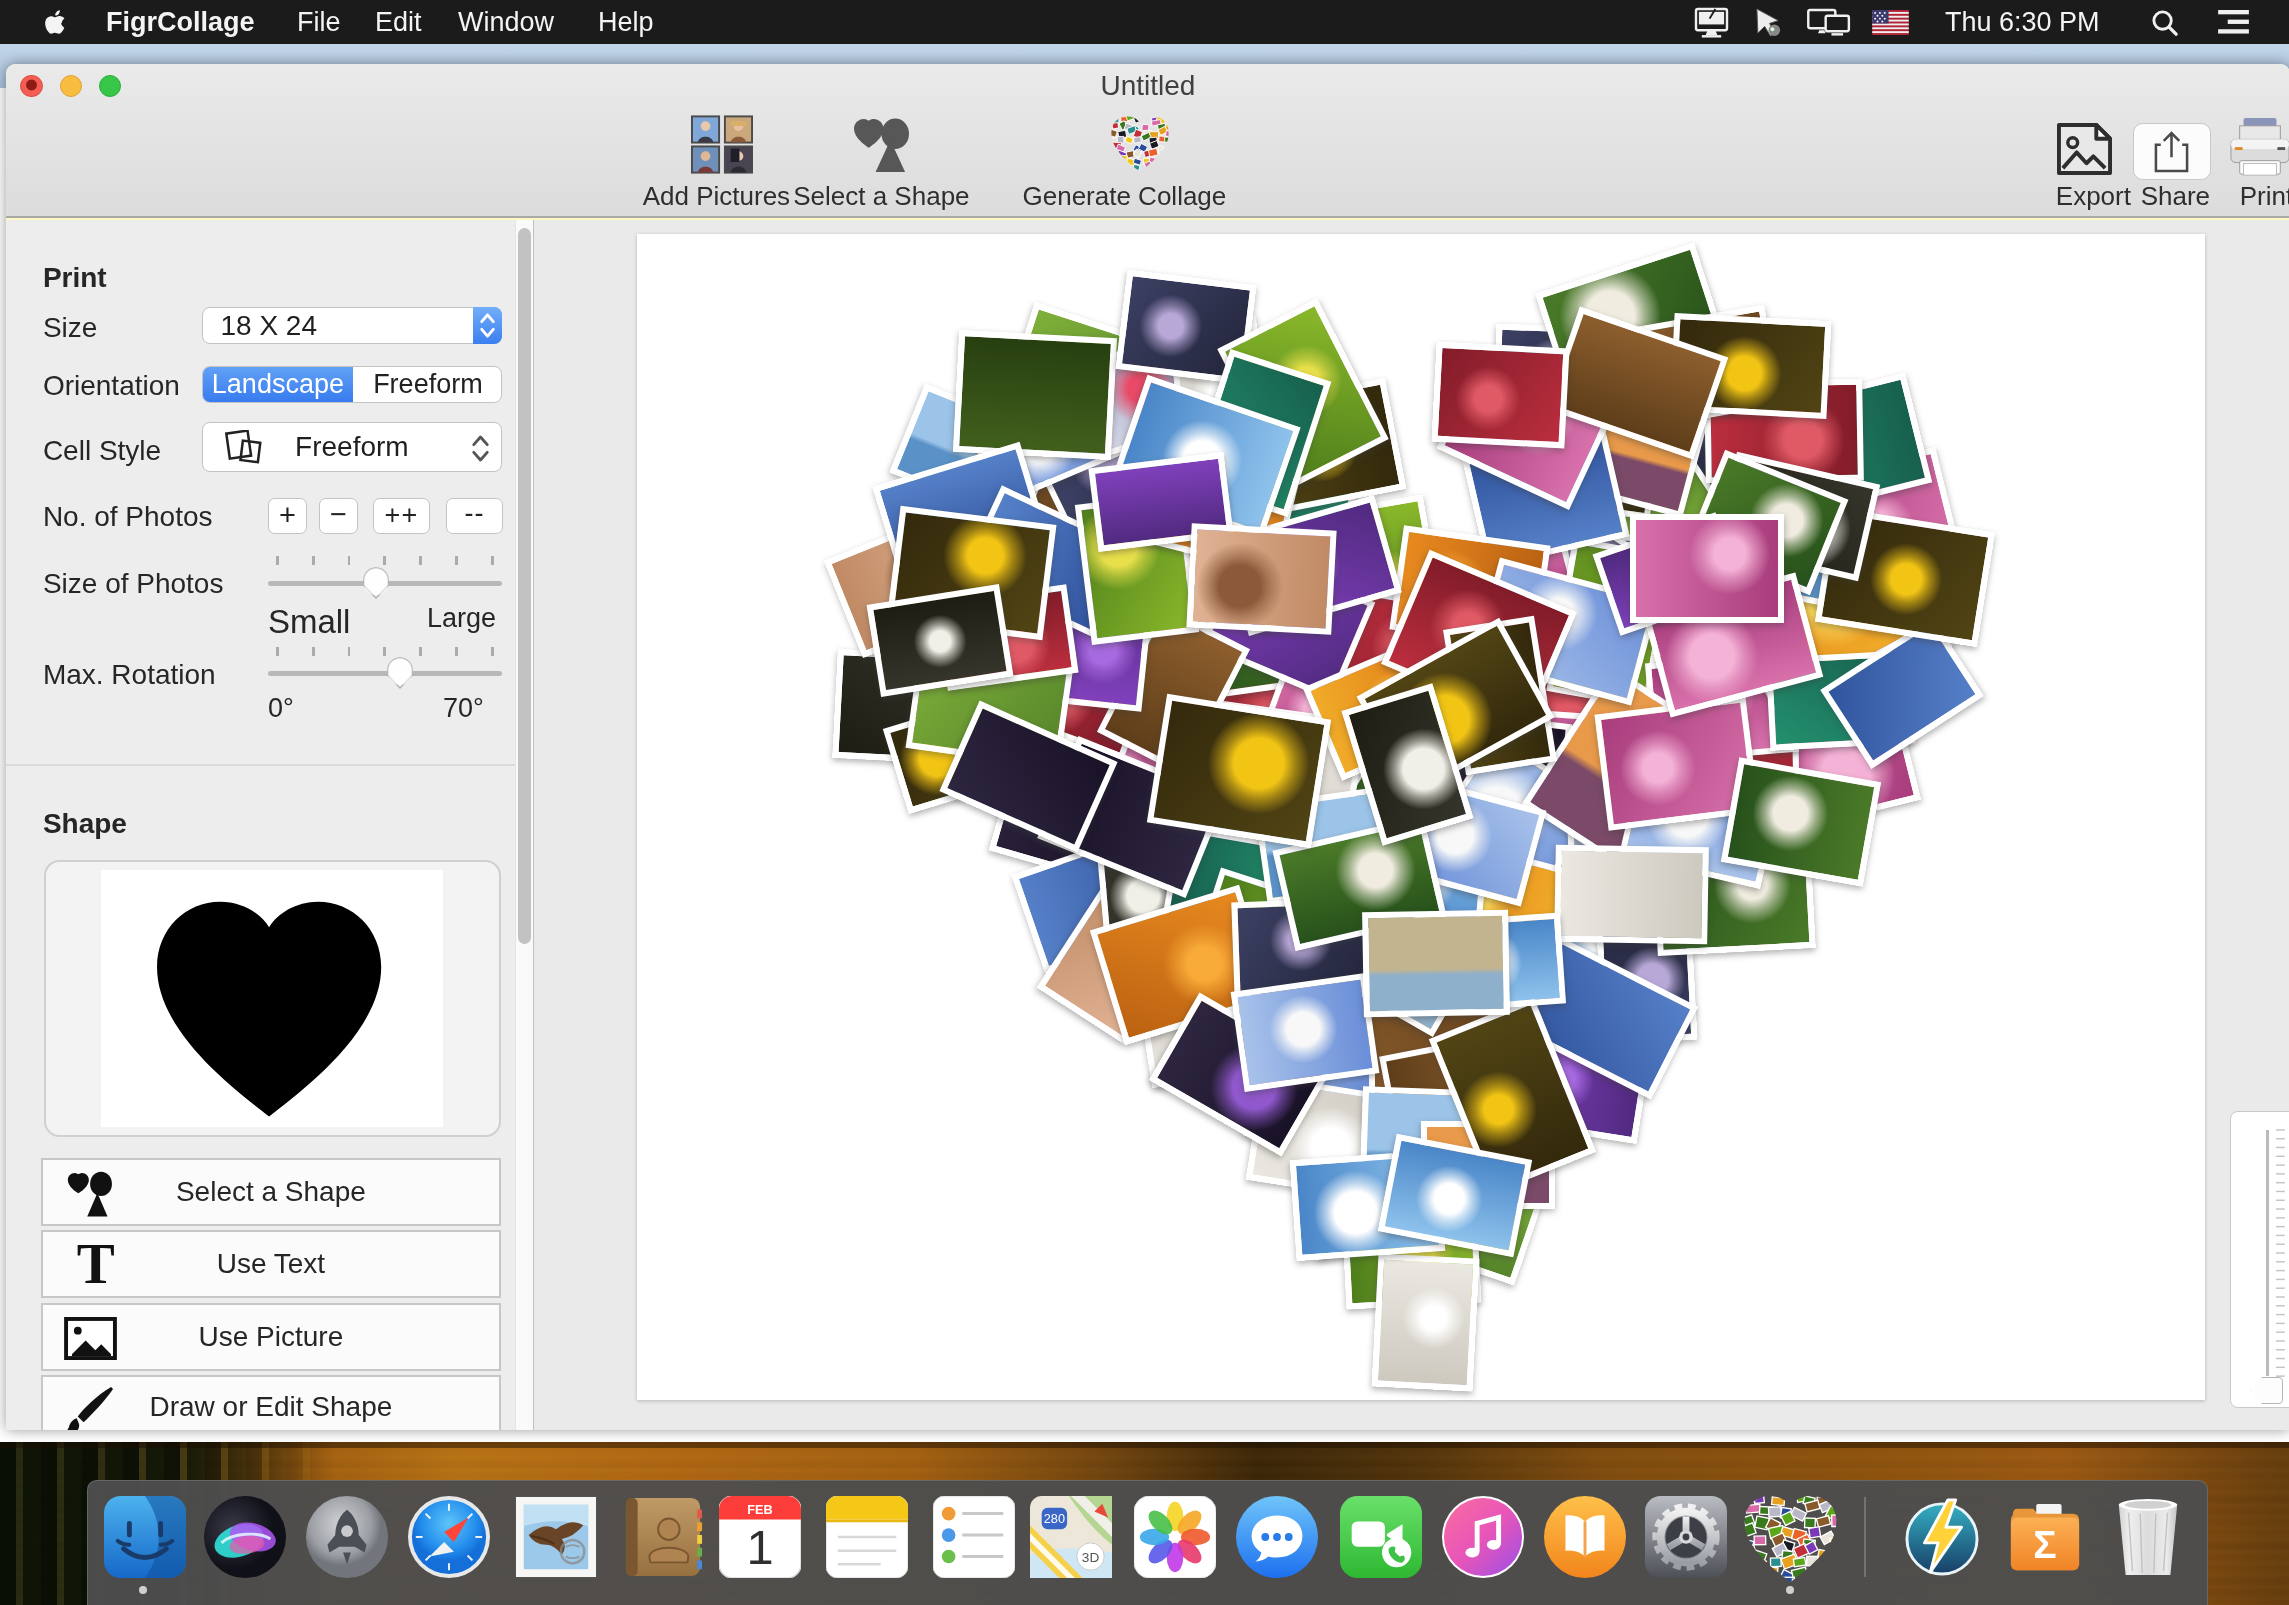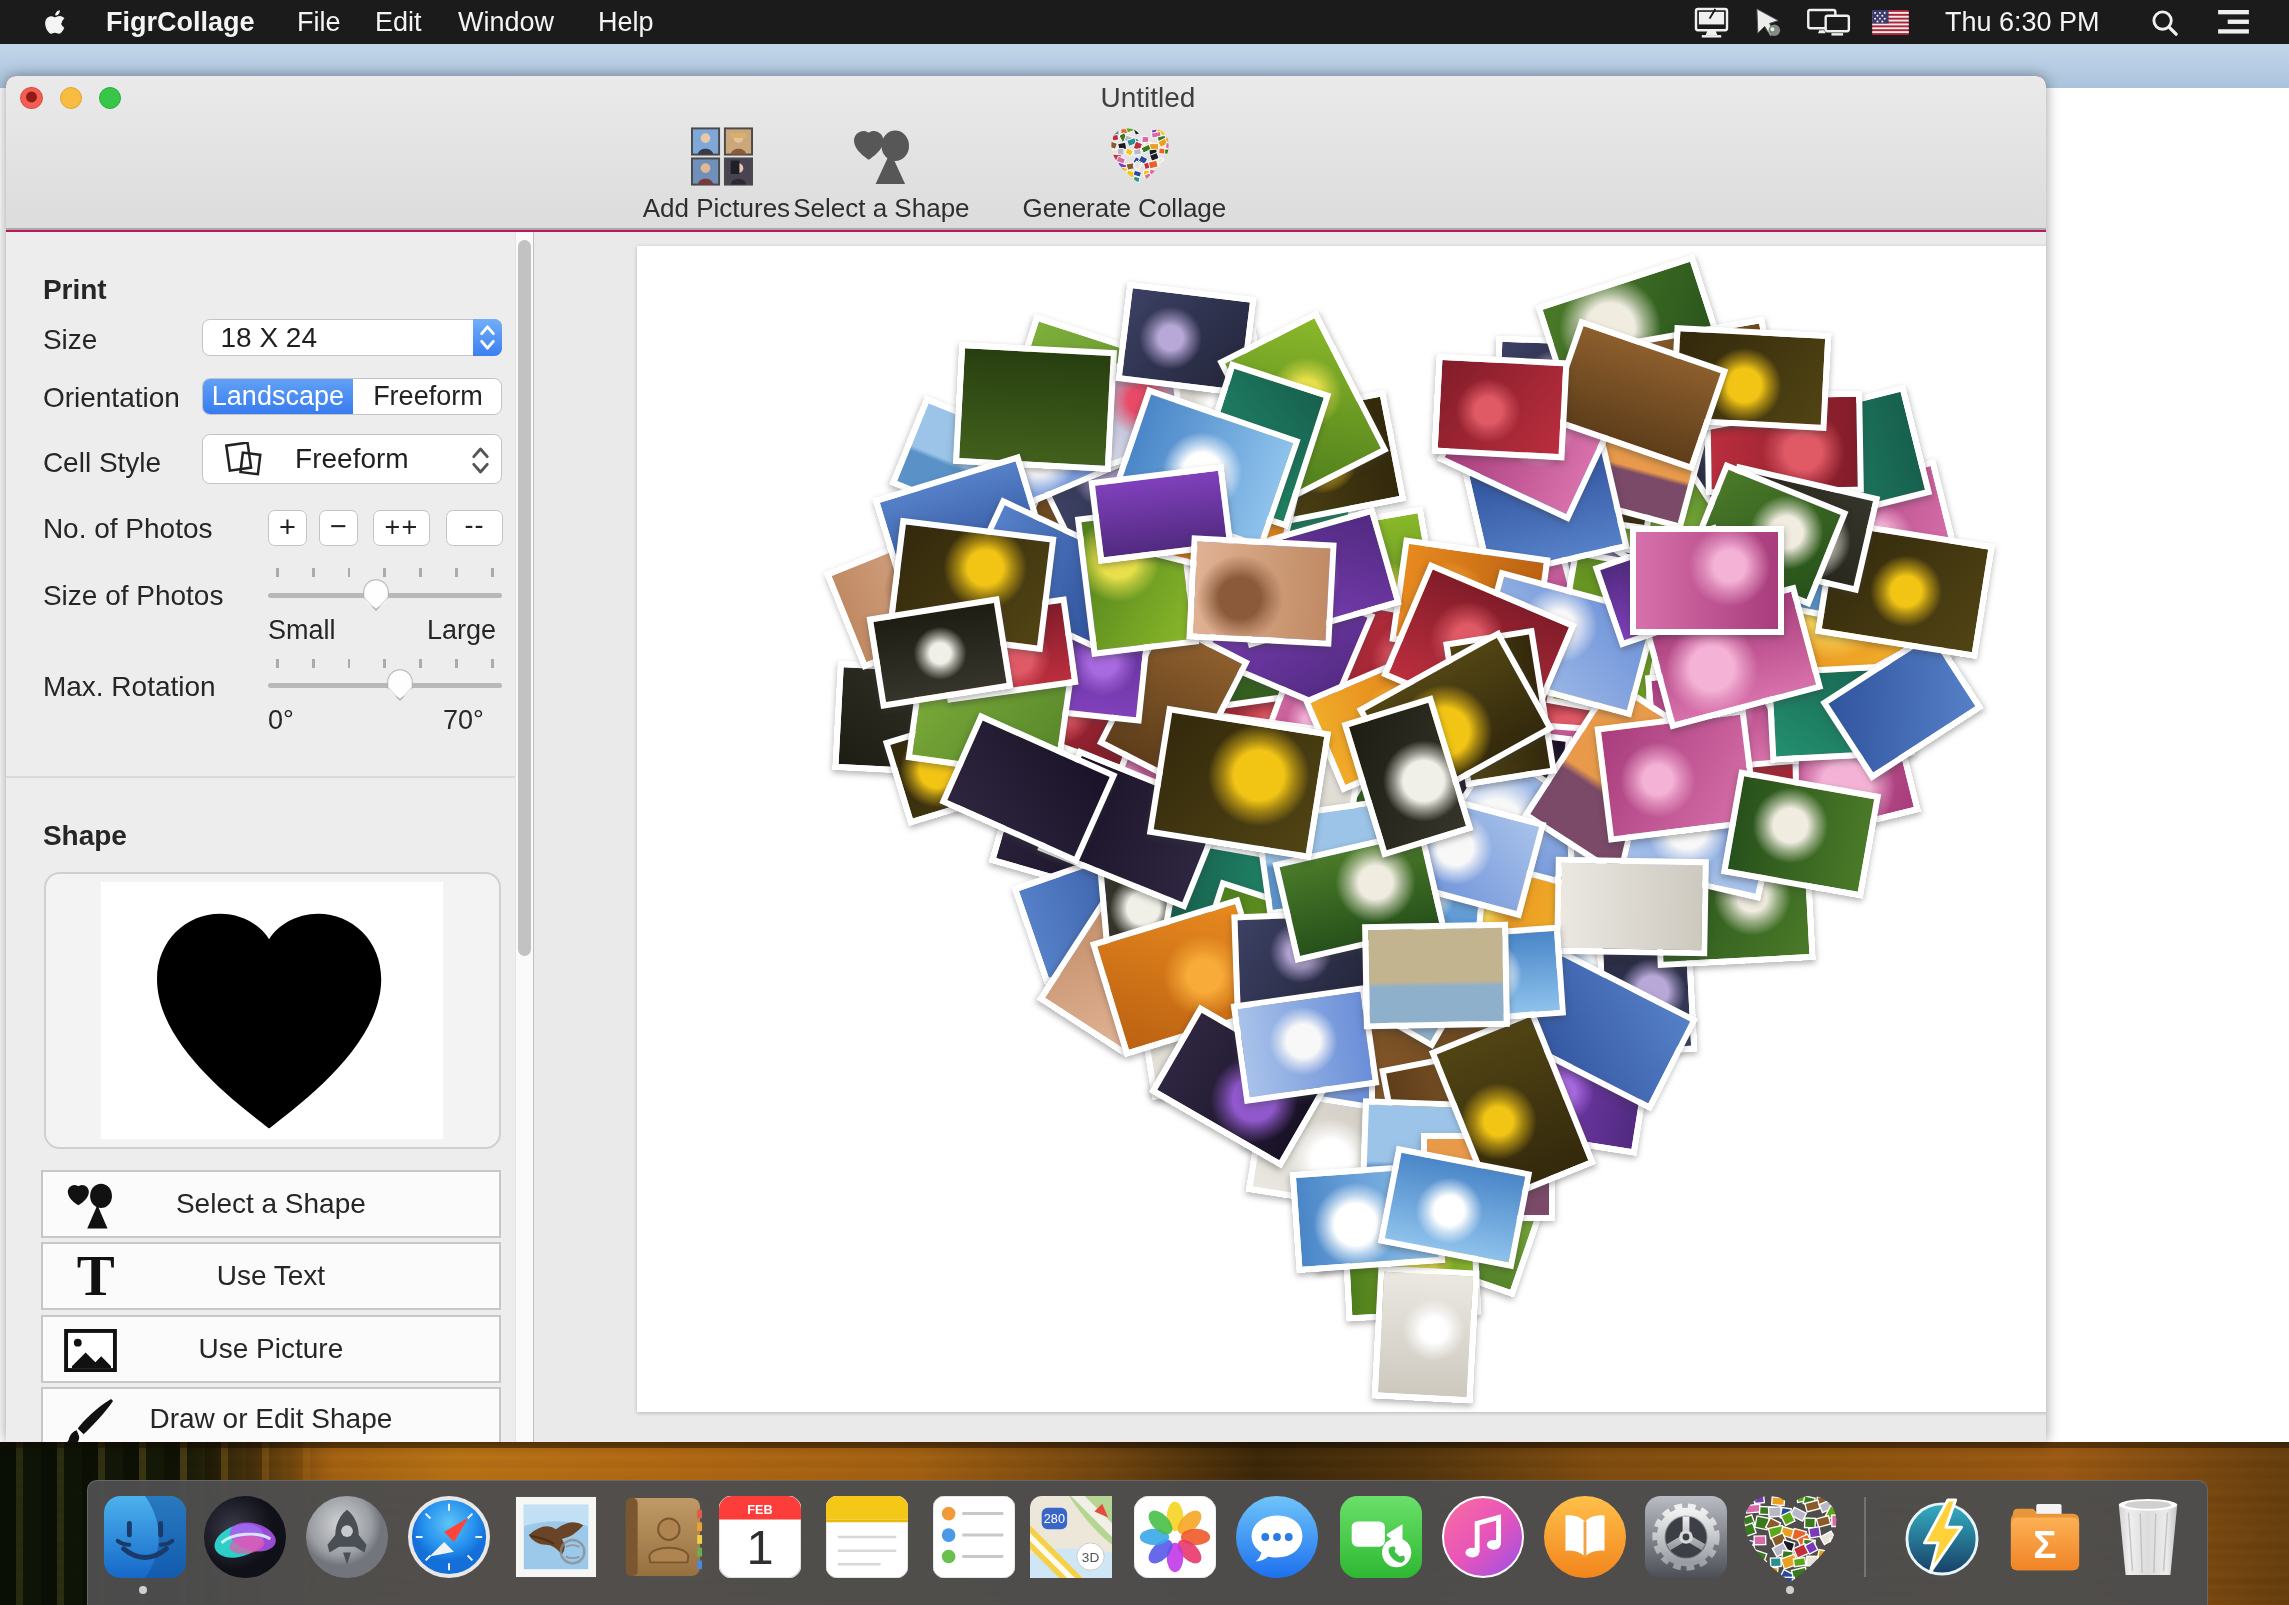--- a/index.html
+++ b/index.html
@@ -1,20 +1,20 @@
 <!DOCTYPE html>
 <html><head><meta charset="utf-8">
 <style>
 *{margin:0;padding:0;box-sizing:border-box}
 html,body{width:2290px;height:1605px;overflow:hidden;font-family:"Liberation Sans",sans-serif;background:#fff}
 .abs{position:absolute}
 #menubar{position:absolute;left:0;top:0;width:2290px;height:44px;background:#1b1b1b;color:#f4f4f4;z-index:30}
 #menubar .mi{position:absolute;top:0;height:44px;line-height:44px;font-size:27px}
 #sky{position:absolute;left:0;top:44px;width:2290px;height:44px;background:linear-gradient(#c3d6ea,#a9c3dc);z-index:1}
-#win{position:absolute;left:5.9px;top:76px;width:2040px;height:1366px;border-radius:9.8px 9.8px 0 0;background:#be185d;box-shadow:0 0 13.7px rgba(0,0,0,.4);z-index:2;overflow:hidden}
+#win{position:absolute;left:5.9px;top:64px;width:2284px;height:1366px;border-radius:9.8px 9.8px 0 0;background:#fef9c3;box-shadow:0 0 13.7px rgba(0,0,0,.4);z-index:2;overflow:hidden}
 #toolbar{position:absolute;left:0;top:0;width:2284px;height:154px;background:linear-gradient(#eaeaea,#dcdcdc);border-bottom:2px solid #a9a9a9}
 .tl{position:absolute;top:10.7px;width:22.4px;height:22.4px;border-radius:50%}
 #title{position:absolute;top:5.9px;left:0;width:2284px;text-align:center;font-size:28px;color:#404040}
 #seg{position:absolute;left:11.7px;top:58px;width:518px;height:51px;border-radius:9.8px;border:1px solid #bdbdbd;background:#fdfdfd;overflow:hidden}
 #seg .right{position:absolute;left:258px;top:0;width:259px;height:51px;background:#58585a}
 #seg div{font-size:28px;line-height:51px;text-align:center}
 .tbi{position:absolute;top:51px}
 .tblab{position:absolute;top:117px;font-size:26px;color:#2e2e2e;text-align:center;white-space:nowrap}
 #content{position:absolute;left:0;top:156px;width:2284px;height:1210px;background:#eaeaea}
 #panel{position:absolute;left:0;top:0;width:528px;height:1210px;background:#ededed;border-right:1px solid #c0c0c0}
@@ -275,21 +275,21 @@
           <div class="tick"></div>
           <div class="tick"></div>
           <div class="tick"></div>
           <div class="tick"></div>
         </div>
  <div class="slider-track" style="left:262px;top:361px;width:234px"></div>
  <svg style="position:absolute;left:356px;top:347px" width="28" height="33" viewBox="0 0 29 34">
           <path d="M2 13.5a12.5 12.5 0 0 1 25 0v5.5l-12.5 13L2 19z" fill="#fdfdfd" stroke="#b0b0b0" stroke-width="1.5"></path>
           <path d="M2 13.5a12.5 12.5 0 0 1 25 0v3a12.5 12.5 0 0 1-25 0z" fill="#fff" opacity=".6"></path>
         </svg>
- <div class="plab" style="left:262px;top:383px;font-size:27px">Small</div>
+ <div class="plab" style="left:262px;top:383px;font-size:33px">Small</div>
  <div class="plab" style="left:421px;top:383px;font-size:27px">Large</div>
  <div class="plab" style="top:439px">Max. Rotation</div>
  <div class="tickrow" style="left:270px;top:427px;width:218px">
           <div class="tick"></div>
           <div class="tick"></div>
           <div class="tick"></div>
           <div class="tick"></div>
           <div class="tick"></div>
           <div class="tick"></div>
           <div class="tick"></div>

